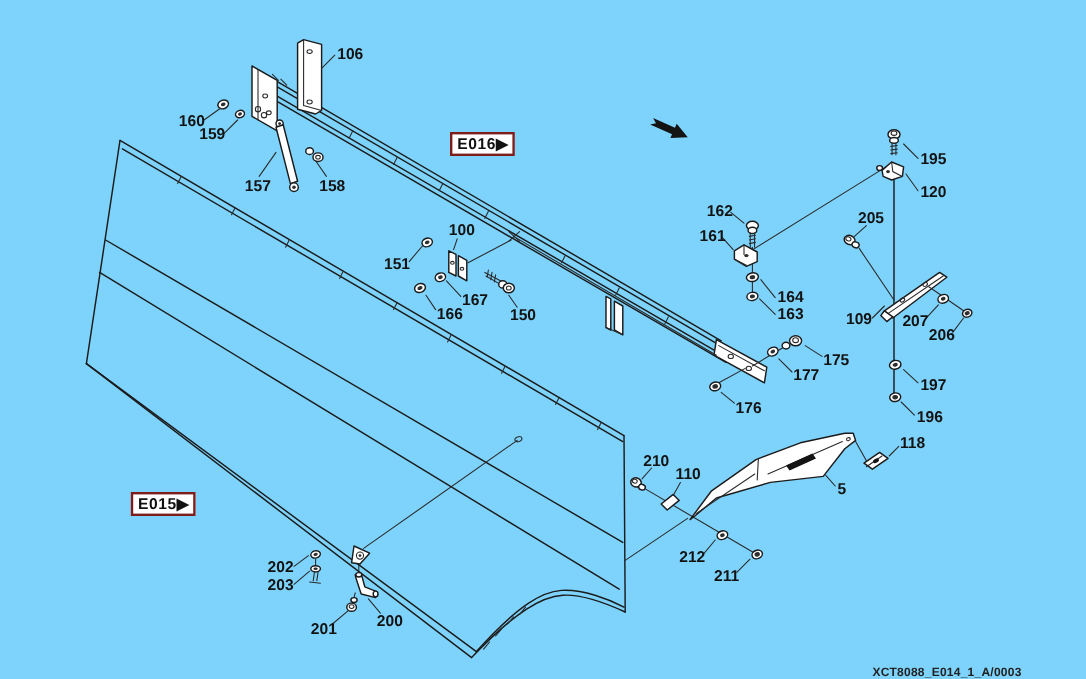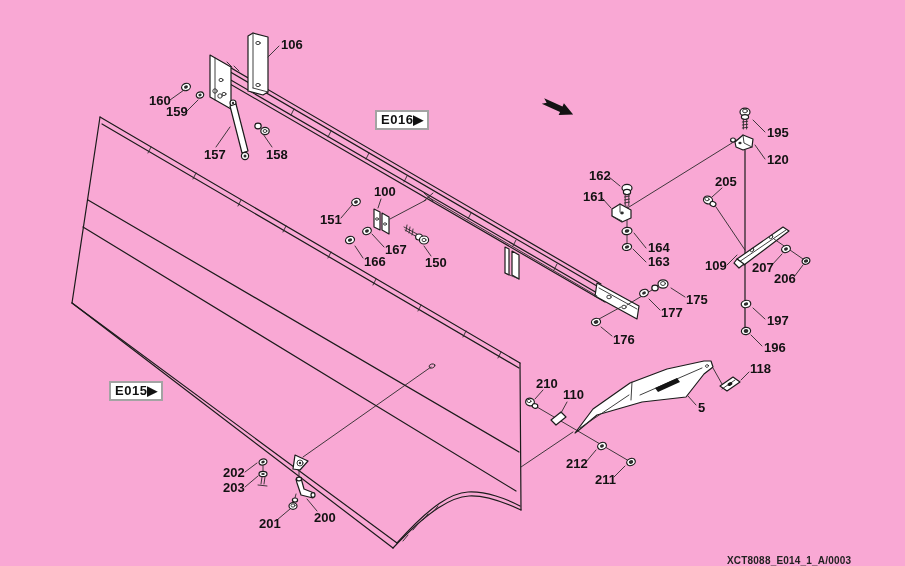--- a/index.html
+++ b/index.html
@@ -1,22 +1,22 @@
 <!DOCTYPE html>
 <html><head>
 <meta charset="utf-8">
 <style>
   html,body{margin:0;padding:0;background:#ffffff;}
-  .stage{position:relative;width:905px;height:566px;background:#f9a8d4;overflow:hidden;
+  .stage{position:relative;width:905px;height:566px;background:#7dd3fc;overflow:hidden;
          font-family:"Liberation Sans",sans-serif;}
   .stage svg{position:absolute;left:0;top:0;}
-  .refbox{position:absolute;border:2px solid #a3a3a3;background:#fff;
+  .refbox{position:absolute;border:2px solid #7f1d1d;background:#fff;
           font:bold 13px "Liberation Sans",sans-serif;color:#111;
           padding:0 3px 1px 4px;line-height:15px;letter-spacing:0.5px;}
-  .refbox-e015{left:109px;top:381px;}
+  .refbox-e015{left:109px;top:410px;}
   .refbox-e016{left:375px;top:110px;}
   .footer-code{position:absolute;left:727px;top:529px;
                font:bold 10px "Liberation Sans",sans-serif;color:#222;letter-spacing:0.2px;margin-top:26px;}
   .plbl{font:bold 13px "Liberation Sans",sans-serif;fill:#121212;}
   .ln{stroke:#1b1b1b;stroke-width:1.2;fill:none;stroke-linecap:round;}
   .thin{stroke:#2a2a2a;stroke-width:0.9;fill:none;stroke-linecap:round;}
   .part{stroke:#1b1b1b;stroke-width:1.2;fill:#ffffff;stroke-linejoin:round;}
   .dark{fill:#2e2e2e;stroke:none;}
   .blk{fill:#141414;stroke:none;}
 </style>

